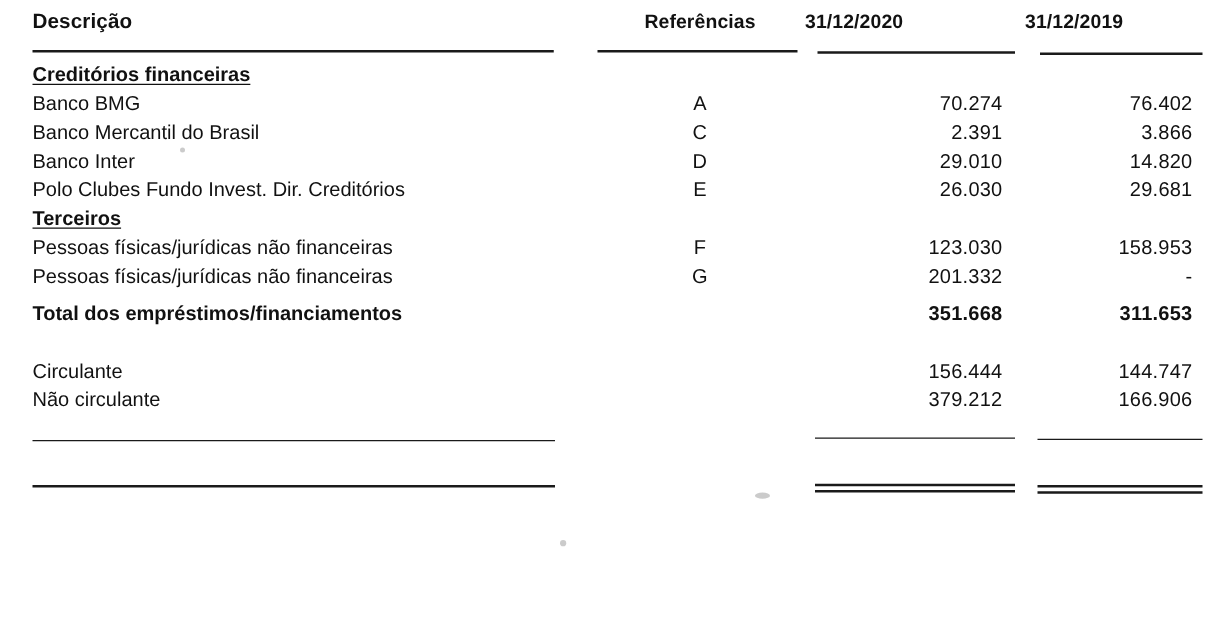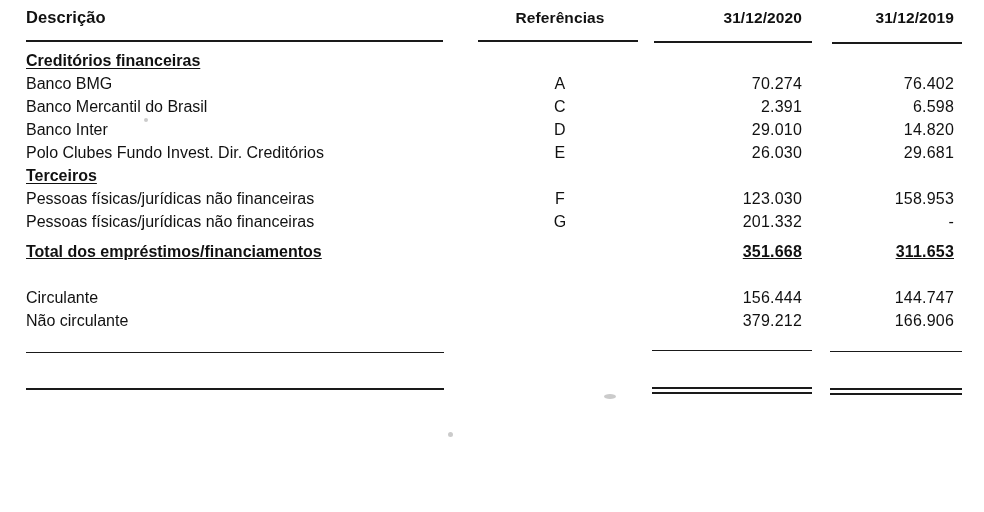--- a/index.html
+++ b/index.html
@@ -41,21 +41,21 @@
   }
   th.h-desc {
     text-align: left;
     padding-left: 2px;
   }
   th.h-ref {
     text-align: center;
     font-size: 15.5px;
   }
   th.h-y1, th.h-y2 {
-    text-align: right;
+    text-align: left;
     font-size: 15.5px;
     padding-right: 4px;
   }
 
   tbody td {
     font-size: 16px;
     padding: 2.5px 0;
     vertical-align: bottom;
     white-space: nowrap;
   }
@@ -73,21 +73,20 @@
     padding-right: 4px;
     letter-spacing: 0.2px;
   }
   tr.section td.desc {
     font-weight: bold;
     text-decoration: underline;
     text-underline-offset: 2px;
   }
   tr.total td {
     font-weight: bold;
-    text-decoration: underline;
   }
   tr.total td.desc {
     font-weight: bold;
   }
   tr.spacer td {
     height: 16px;
     padding: 0;
   }
   tr.spacer-sm td {
     height: 7px;
@@ -175,21 +174,21 @@
         <td></td>
         <td class="num">76.402</td>
       </tr>
 
 
       <tr>
         <td class="desc">Banco Mercantil do Brasil</td>
         <td class="ref">C</td>
         <td class="num">2.391</td>
         <td></td>
-        <td class="num">6.598</td>
+        <td class="num">3.866</td>
       </tr>
 
       <tr>
         <td class="desc">Banco Inter</td>
         <td class="ref">D</td>
         <td class="num">29.010</td>
         <td></td>
         <td class="num">14.820</td>
       </tr>
 

